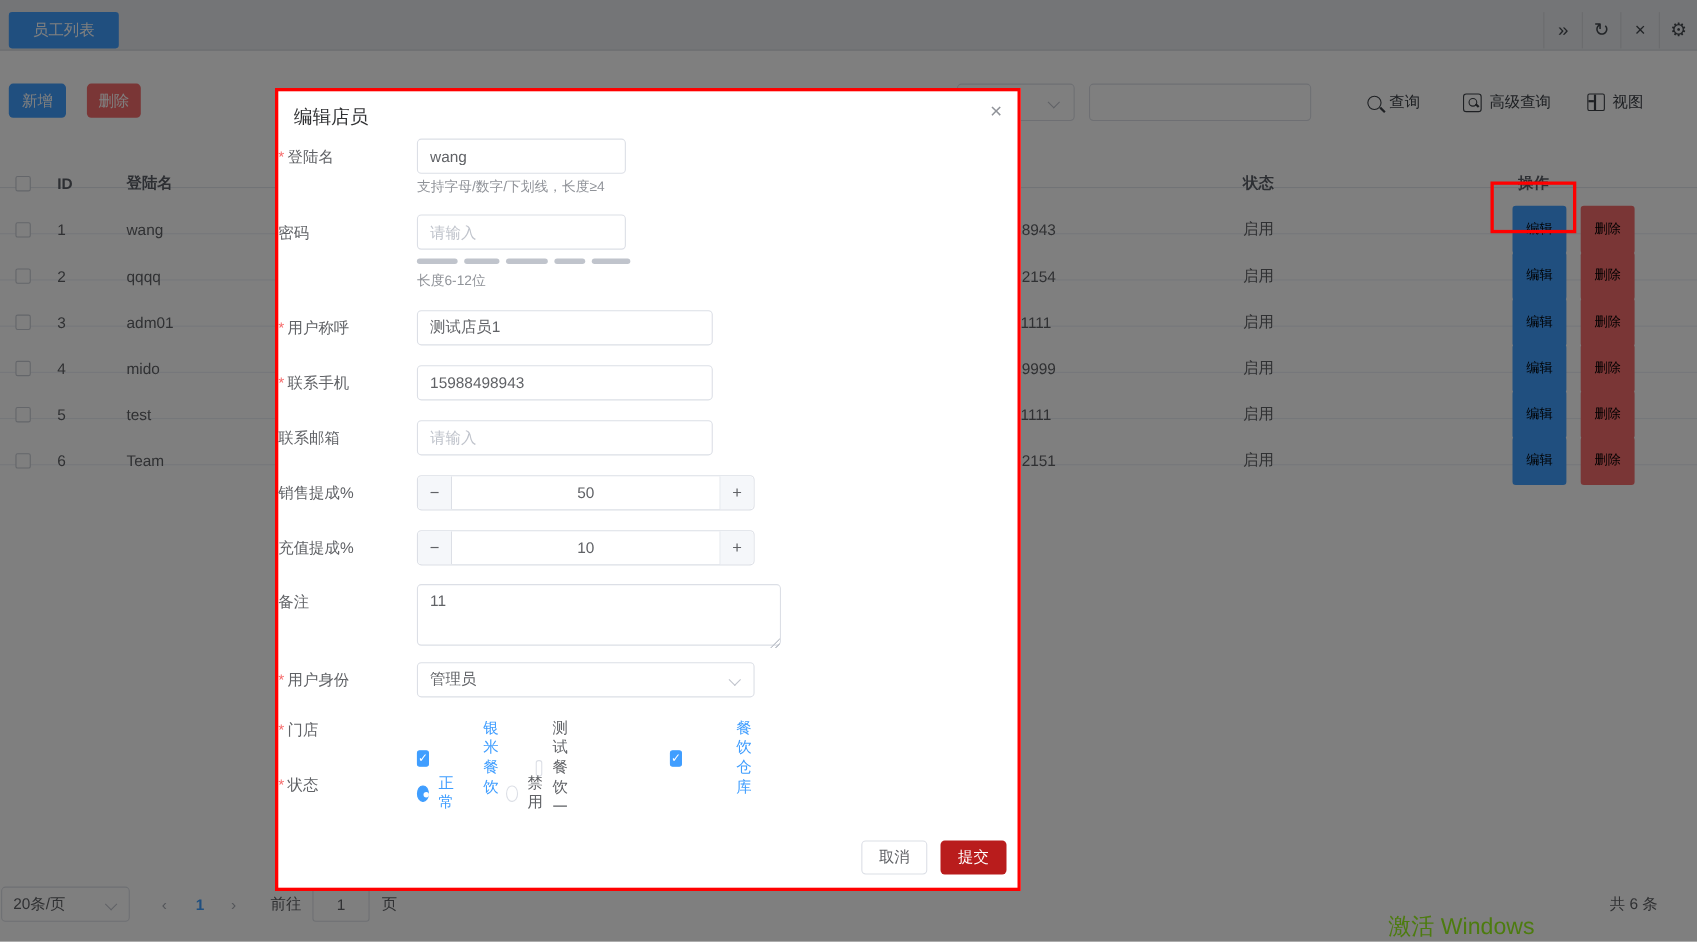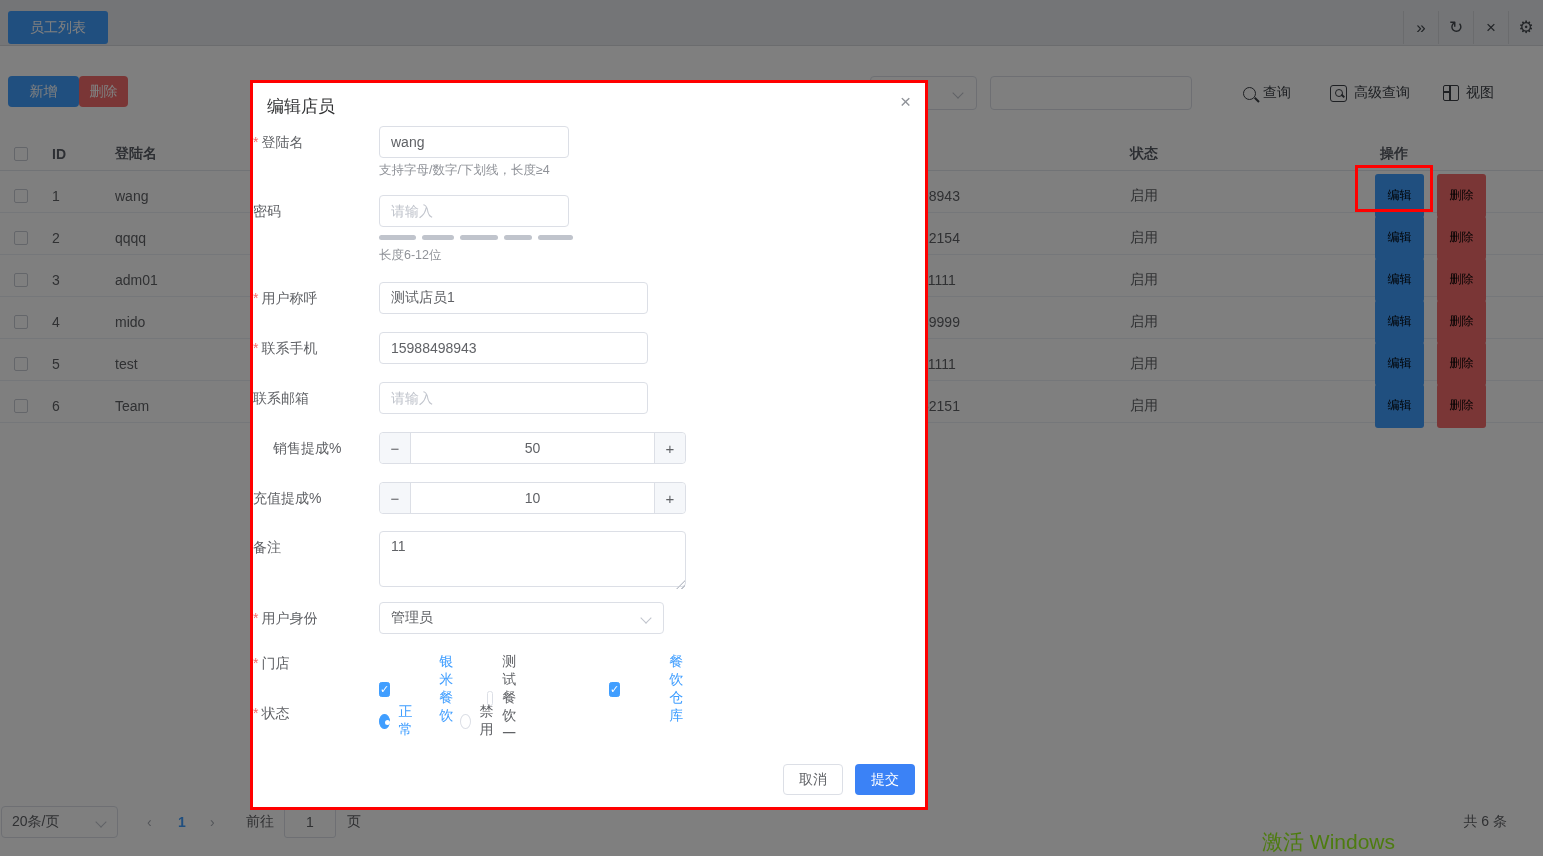--- a/index.html
+++ b/index.html
@@ -15,21 +15,21 @@
   .tab-active { position:absolute; left:8px; top:11px; width:100px; height:33px;
     background:#409EFF; color:#fff; border-radius:3px;
     display:flex; align-items:center; justify-content:center; font-size:14px; cursor:pointer; }
   .winbtns { position:absolute; right:0; top:11px; height:33px; display:flex; }
   .winbtn { width:35px; height:33px; border-left:1px solid #d4d6da;
     display:flex; align-items:center; justify-content:center;
     color:#44494f; font-size:17px; cursor:pointer; }
   
   .btn { border:none; border-radius:4px; color:#fff; font-size:14px; cursor:pointer;
     font-family:inherit; }
-  .btn-add { position:absolute; left:8px; top:76px; width:71px; height:31px; background:#409EFF; }
+  .btn-add { position:absolute; left:8px; top:76px; width:52px; height:31px; background:#409EFF; }
   .btn-del { position:absolute; left:79px; top:76px; width:49px; height:31px; background:#F56C6C; }
   .tb-select { position:absolute; left:870px; top:76px; width:107px; height:34px;
     background:#fff; border:1px solid #dcdfe6; border-radius:4px; }
   .tb-input { position:absolute; left:990px; top:76px; width:202px; height:34px;
     background:#fff; border:1px solid #dcdfe6; border-radius:4px; }
   .chev { position:absolute; width:8px; height:8px; border-right:1.5px solid #c0c4cc;
     border-bottom:1.5px solid #c0c4cc; transform:rotate(45deg); }
   .tb-action { position:absolute; top:80px; height:26px; display:flex; align-items:center;
     gap:7px; color:#3c4046; cursor:pointer; font-size:14px; }
   .ico-search { width:13px; height:13px; border:1.6px solid #3c4046; border-radius:50%;
@@ -44,21 +44,21 @@
     position:relative; }
   .ico-view::before { content:""; position:absolute; left:5px; top:0; bottom:0;
     width:1.6px; background:#3c4046; }
   .ico-view::after { content:""; position:absolute; left:0; width:5px; top:5px;
     height:1.6px; background:#3c4046; }
   
   .thead { position:absolute; left:0; top:130px; width:1543px; height:41px;
     border-bottom:1px solid #e3e6ec; font-weight:bold; color:#5a5e66; }
   .trow { position:absolute; left:0; width:1543px; height:42px;
     border-bottom:1px solid #ebeef5; }
-  .cell { position:absolute; top:4px; height:100%; display:flex; align-items:center; }
+  .cell { position:absolute; top:17px; height:100%; display:flex; align-items:center; }
   .c-check { left:14px; } .c-id { left:52px; } .c-login { left:115px; }
   .c-phone { left:921px; } .c-status { left:1130px; } .c-actions { left:1375px; gap:13px; }
   .h-actions { left:1380px; }
   .cbx { width:14px; height:14px; border:1px solid #c8ccd4; border-radius:2px; background:#fff; cursor:pointer; }
   .mini-btn { width:49px; height:44px; border:none; border-radius:3px; color:#000000;
     font-size:12px; cursor:pointer; font-family:inherit; }
   .mini-edit { background:#409EFF; } .mini-del { background:#F56C6C; }
   
   .pager { position:absolute; left:0; top:806px; width:1543px; height:34px; font-size:14px; }
   .pg-size { position:absolute; left:1px; top:0; width:117px; height:32px; background:#fff;
@@ -90,44 +90,44 @@
   .hint { position:absolute; left:126px; font-size:12.5px; color:#909399; }
   .pwbars { position:absolute; left:126px; display:flex; gap:6px; }
   .pwbar { height:5px; background:#c0c4cc; border-radius:3px; }
   .stepper { width:307px; height:32px; border:1px solid #dcdfe6; border-radius:4px;
     display:flex; background:#fff; }
   .step-btn { width:31px; background:#f5f7fa; color:#606266; border:none; font-size:15px;
     cursor:pointer; font-family:inherit; }
   .step-btn.minus { border-right:1px solid #dcdfe6; border-radius:4px 0 0 4px; }
   .step-btn.plus  { border-left:1px solid #dcdfe6; border-radius:0 4px 4px 0; }
   .step-val { flex:1; display:flex; align-items:center; justify-content:center; color:#606266; }
-  .txtarea { width:307px; height:56px; resize:none; background:#fff; border:1px solid #dcdfe6;
+  .txtarea { width:331px; height:56px; resize:none; background:#fff; border:1px solid #dcdfe6;
     border-radius:4px; padding:6px 11px; font-size:14px; color:#606266; font-family:inherit;
     position:relative; }
   .ta-handle { position:absolute; right:1px; bottom:1px; width:9px; height:9px;
     background:repeating-linear-gradient(-45deg, transparent, transparent 2px, #c0c4cc 2px, #c0c4cc 3.4px);
     clip-path:polygon(100% 0, 100% 100%, 0 100%); }
-  .sel { width:285px; height:32px; background:#fff; border:1px solid #dcdfe6; border-radius:4px;
+  .sel { width:307px; height:32px; background:#fff; border:1px solid #dcdfe6; border-radius:4px;
     display:flex; align-items:center; padding:0 11px; color:#606266; cursor:pointer; position:relative; }
   .ck-item { display:flex; align-items:center; gap:9px; cursor:pointer; position:absolute; top:0; }
   .ck-box { width:15px; height:15px; border-radius:2.5px; border:1px solid #dcdfe6; background:#fff;
     display:flex; align-items:center; justify-content:center; color:#fff; font-size:11px; }
   .ck-item.checked .ck-box { background:#409EFF; border-color:#409EFF; }
   .ck-item.checked .ck-label { color:#409EFF;margin-left:40px; }
   .rd-item { display:flex; align-items:center; gap:9px; cursor:pointer; position:absolute; top:0; }
   .rd-dot { width:15px; height:15px; border-radius:50%; border:1px solid #dcdfe6; background:#fff; }
   .rd-item.checked .rd-dot { background:#409EFF; border-color:#409EFF; position:relative; }
   .rd-item.checked .rd-dot::after { content:""; position:absolute; left:5px; top:5px;
     width:5px; height:5px; border-radius:50%; background:#fff; }
   .rd-item.checked .rd-label { color:#409EFF; }
   .btn-cancel { position:absolute; left:530px; top:681px; width:60px; height:31px;
     background:#fff; border:1px solid #dcdfe6; border-radius:4px; color:#606266;
     font-size:14px; cursor:pointer; font-family:inherit; }
   .btn-submit { position:absolute; left:602px; top:681px; width:60px; height:31px;
-    background:#3b82f6; border:none; border-radius:4px; color:#fff;
+    background:#b91c1c; border:none; border-radius:4px; color:#fff;
     font-size:14px; cursor:pointer; font-family:inherit; }
 </style>
 </head>
 <body>
 
 <div class="tabstrip">
   <div class="tab-active">员工列表</div>
   <div class="winbtns">
     <div class="winbtn">»</div>
     <div class="winbtn">↻</div>
@@ -297,21 +297,21 @@
 
   <div class="f-label" style="top:249px;">
     <span class="req">*</span><span>联系手机</span></div>
   <div class="f-ctrl" style="top:249px;">
     <input class="inp w-lg" value="15988498943" style=""></div>
 
   <div class="f-label" style="top:299px;">联系邮箱</div>
   <div class="f-ctrl" style="top:299px;">
     <input class="inp w-lg" placeholder="请输入" style=""></div>
 
-  <div class="f-label" style="top:349px;padding-left:20px;">销售提成%</div>
+  <div class="f-label" style="top:349px;">销售提成%</div>
   <div class="f-ctrl" style="top:349px;">
     <div class="stepper">
       <button class="step-btn minus">−</button>
       <div class="step-val">50</div>
       <button class="step-btn plus">+</button>
     </div>
   </div>
 
   <div class="f-label" style="top:399px;">充值提成%</div>
   <div class="f-ctrl" style="top:399px;">

